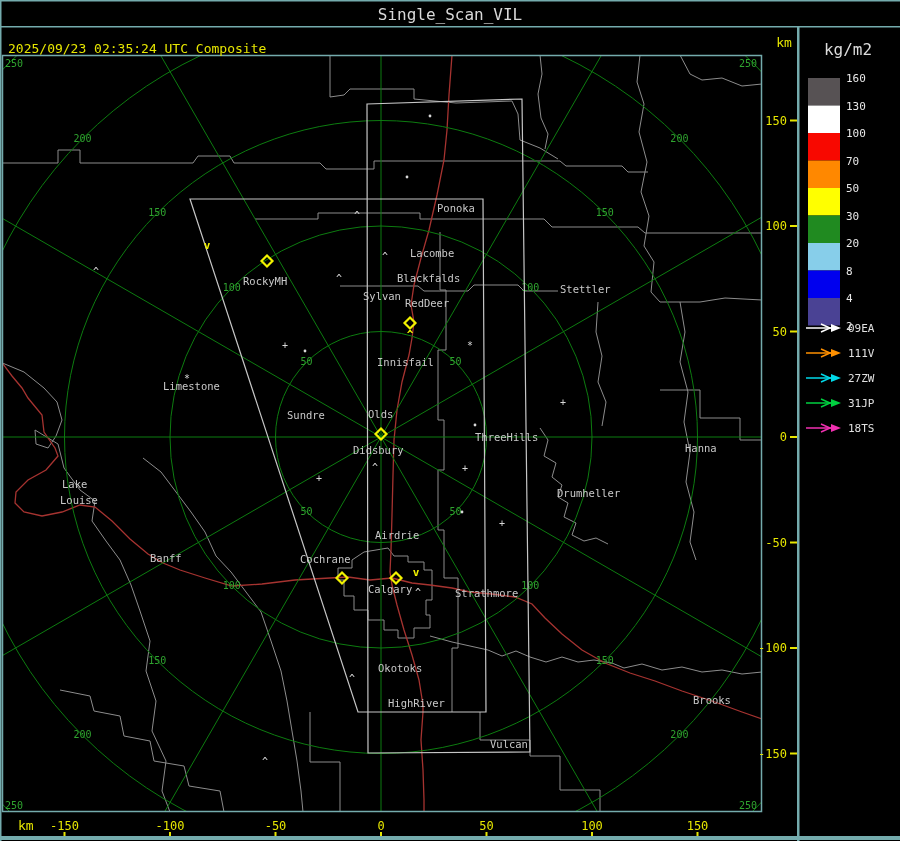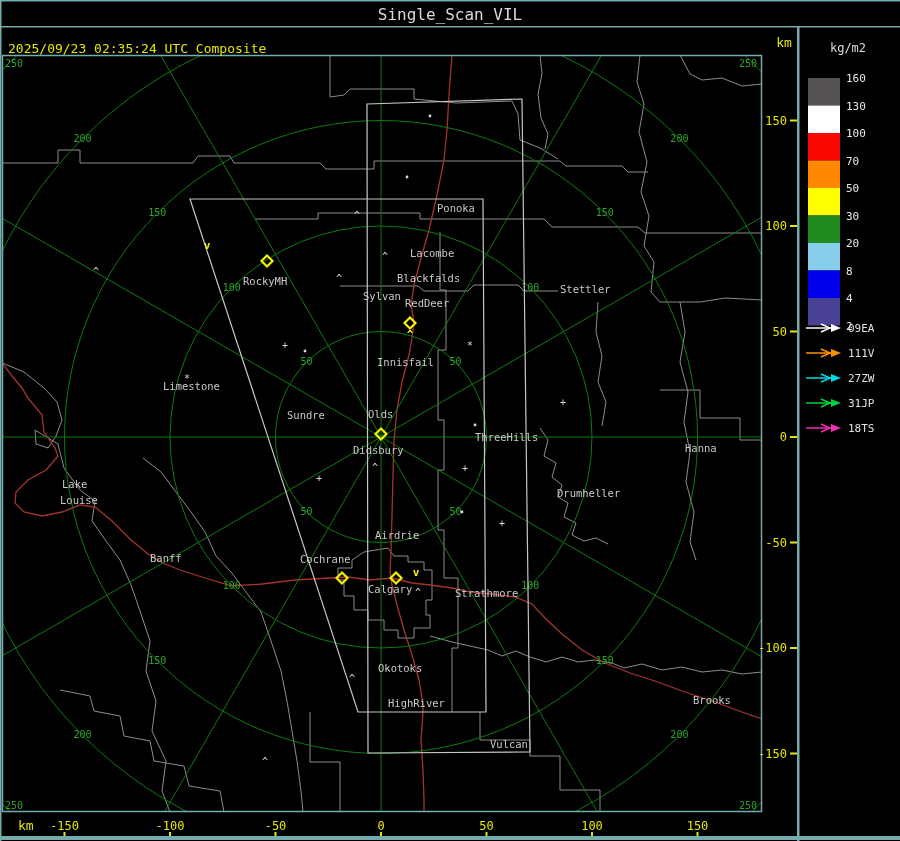--- a/index.html
+++ b/index.html
@@ -3,21 +3,21 @@
 <meta charset="utf-8">
 <style>
   html,body{margin:0;padding:0;background:#000;}
   .app{position:relative;width:900px;height:841px;background:#000;overflow:hidden;
        font-family:"DejaVu Sans Mono",monospace;}
   svg{position:absolute;left:0;top:0;z-index:1;}
   .t{position:absolute;z-index:2;white-space:pre;line-height:1;}
   #title-text{left:0;top:7px;width:900px;text-align:center;color:#d9d9d9;font-size:16px;}
   #timestamp-text{left:8px;top:34px;color:#e6e600;font-size:13px;margin-top:8px;}
   #km-right-label{left:766px;top:36px;width:36px;text-align:center;color:#e6e600;font-size:13px;}
-  #kg-unit-label{left:800px;top:42px;width:96px;text-align:center;color:#dcdcdc;font-size:12px;}
+  #kg-unit-label{left:800px;top:42px;width:96px;text-align:center;color:#dcdcdc;font-size:16px;}
   #km-bottom-label{left:18px;top:819px;color:#e6e600;font-size:13px;}
 </style>
 </head>
 <body>
 
 <div class="app">
   <svg id="scene" width="900" height="841" viewBox="0 0 900 841">
       <defs>
         <clipPath id="mapclip">
           <rect x="3" y="56" width="758" height="755"></rect>

